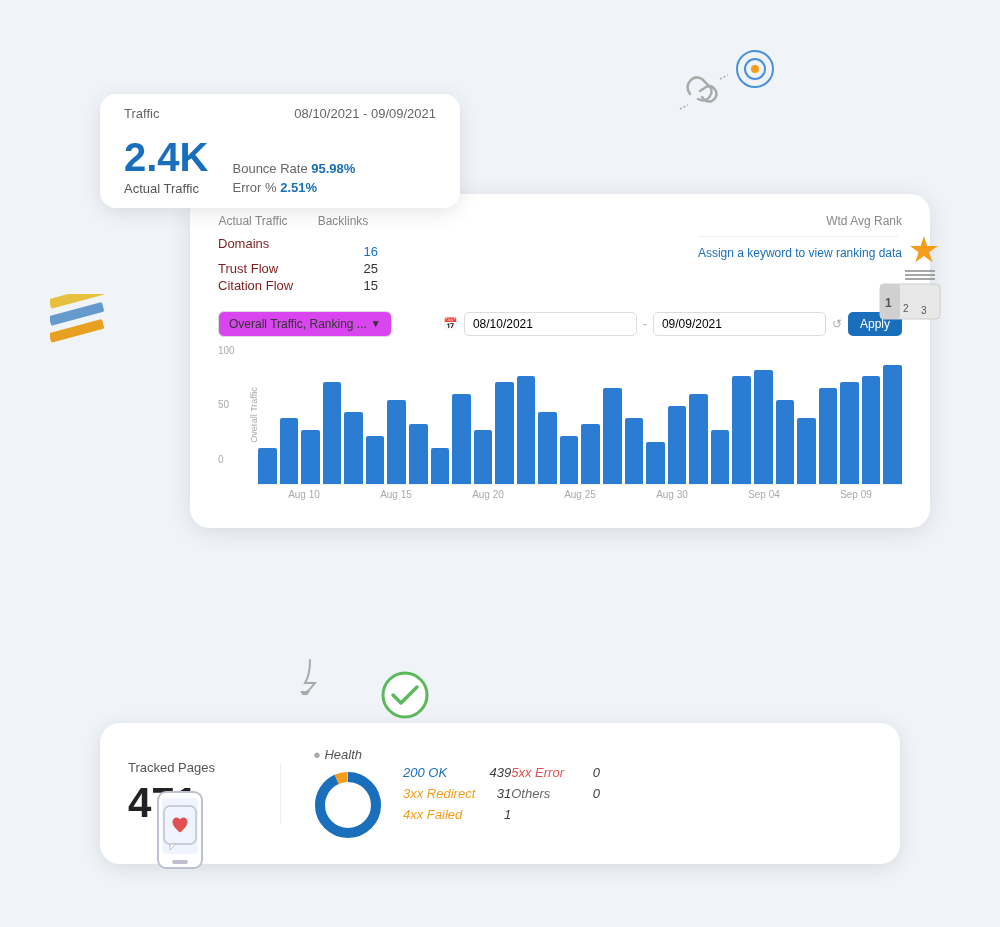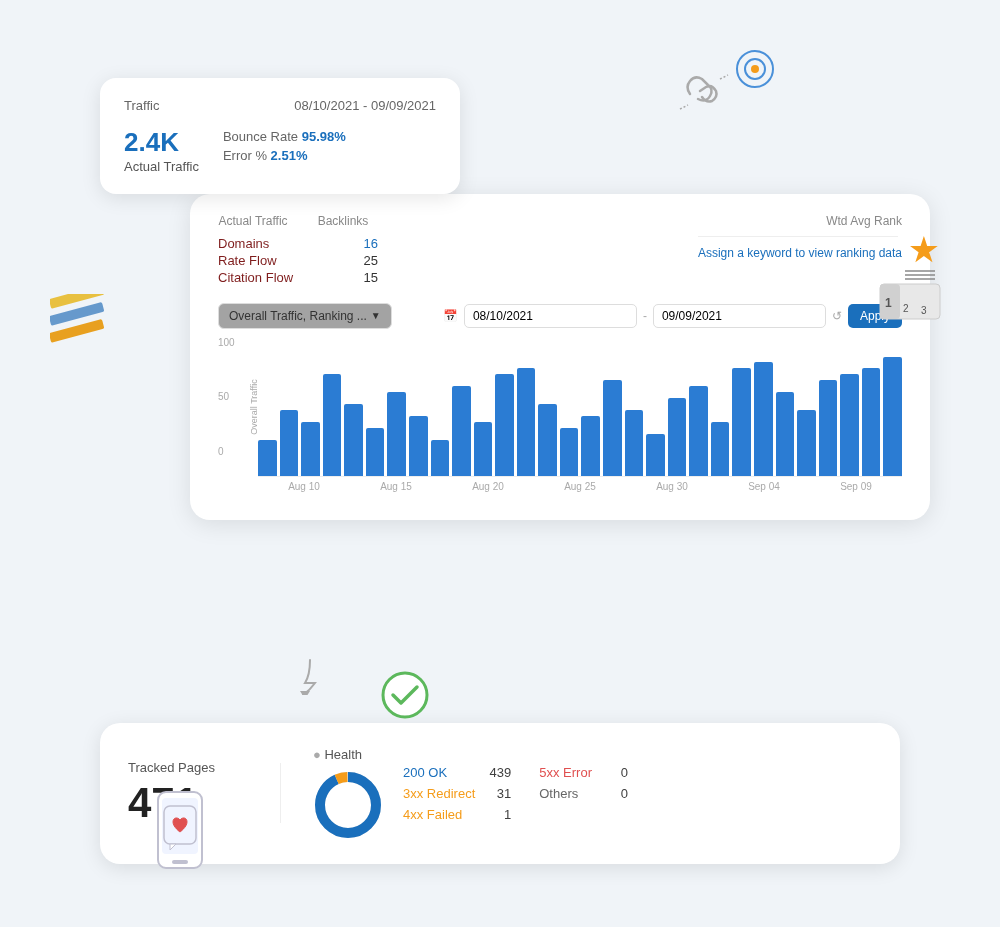--- a/index.html
+++ b/index.html
@@ -17,58 +17,59 @@
 
     .main-container {
       position: relative;
       width: 860px;
       height: 860px;
     }
 
     
     .traffic-card {
       position: absolute;
-      top: 44px;
+      top: 60px;
       left: 30px;
       width: 360px;
       background: white;
       border-radius: 16px;
-      padding: 20px 24px;
+      padding: 12px 24px;
       box-shadow: 0 4px 20px rgba(0,0,0,0.10);
       z-index: 10;
     }
 
     .traffic-card-header {
       display: flex;
       justify-content: space-between;
       align-items: center;
       font-size: 13px;
       color: #666;
       margin-bottom: 16px;
     }
 
     .traffic-big-number {
-      font-size: 26px;
+      font-size: 40px;
       font-weight: 700;
       color: #1a6fbc;
       line-height: 1;
     }
 
     .traffic-label {
       font-size: 13px;
       color: #555;
       margin-top: 4px;
     }
 
     .traffic-stats {
       display: flex;
       flex-direction: column;
       gap: 4px;
       font-size: 13px;
       color: #666;
+      margin-top: 24px;
     }
 
     .traffic-stats .stat-val {
       color: #1a6fbc;
       font-weight: 600;
     }
 
     .traffic-card-body {
       display: flex;
       align-items: flex-start;
@@ -121,21 +122,21 @@
 
     .metrics-list .row .lbl { color: #7f1d1d; }
     .metrics-list .row .val { color: #333; font-weight: 500; min-width: 30px; text-align: right; }
 
     .tab-select {
       border: 1px solid #ddd;
       border-radius: 6px;
       padding: 5px 10px;
       font-size: 12px;
       color: #333;
-      background: #a3a3a3;
+      background: #d946ef;
       cursor: pointer;
       display: flex;
       align-items: center;
       gap: 4px;
     }
 
     .date-filter {
       margin-left: auto;
       display: flex;
       align-items: center;
@@ -245,20 +246,21 @@
       font-size: 42px;
       font-weight: 700;
       color: #222;
     }
 
     .health-section {
       display: flex;
       align-items: center;
       gap: 20px;
       flex: 1;
+      font-style: italic;
     }
 
     .health-title {
       font-size: 13px;
       color: #555;
       margin-bottom: 8px;
     }
 
     
     .donut-wrapper {
@@ -266,21 +268,20 @@
       width: 70px;
       height: 70px;
     }
 
     .donut-wrapper svg {
       transform: rotate(-90deg);
     }
 
     .health-stats {
       display: flex;
-      gap: 28px;
       justify-content: space-between;
     }
 
     .health-col {
       display: flex;
       flex-direction: column;
       gap: 6px;
       font-size: 13px;
     }
 
@@ -364,24 +365,24 @@
       <div>
 
         <div class="col-labels" style="margin-bottom:8px;">
           <span class="col-label">Actual Traffic</span>
           <span class="col-label">Backlinks</span>
         </div>
 
         <div class="metrics-list">
           <div class="row">
             <span class="lbl">Domains</span>
-            <span class="val" style="color:#1a6fbc;">16</span>
+            <span class="val" style="color:#1a6fbc;margin-top:8px;">16</span>
           </div>
           <div class="row">
-            <span class="lbl">Rate Flow</span>
+            <span class="lbl">Trust Flow</span>
             <span class="val">25</span>
           </div>
           <div class="row">
             <span class="lbl">Citation Flow</span>
             <span class="val">15</span>
           </div>
         </div>
       </div>
       <div class="wtd-section">
         <div class="wtd-label">Wtd Avg Rank</div>

